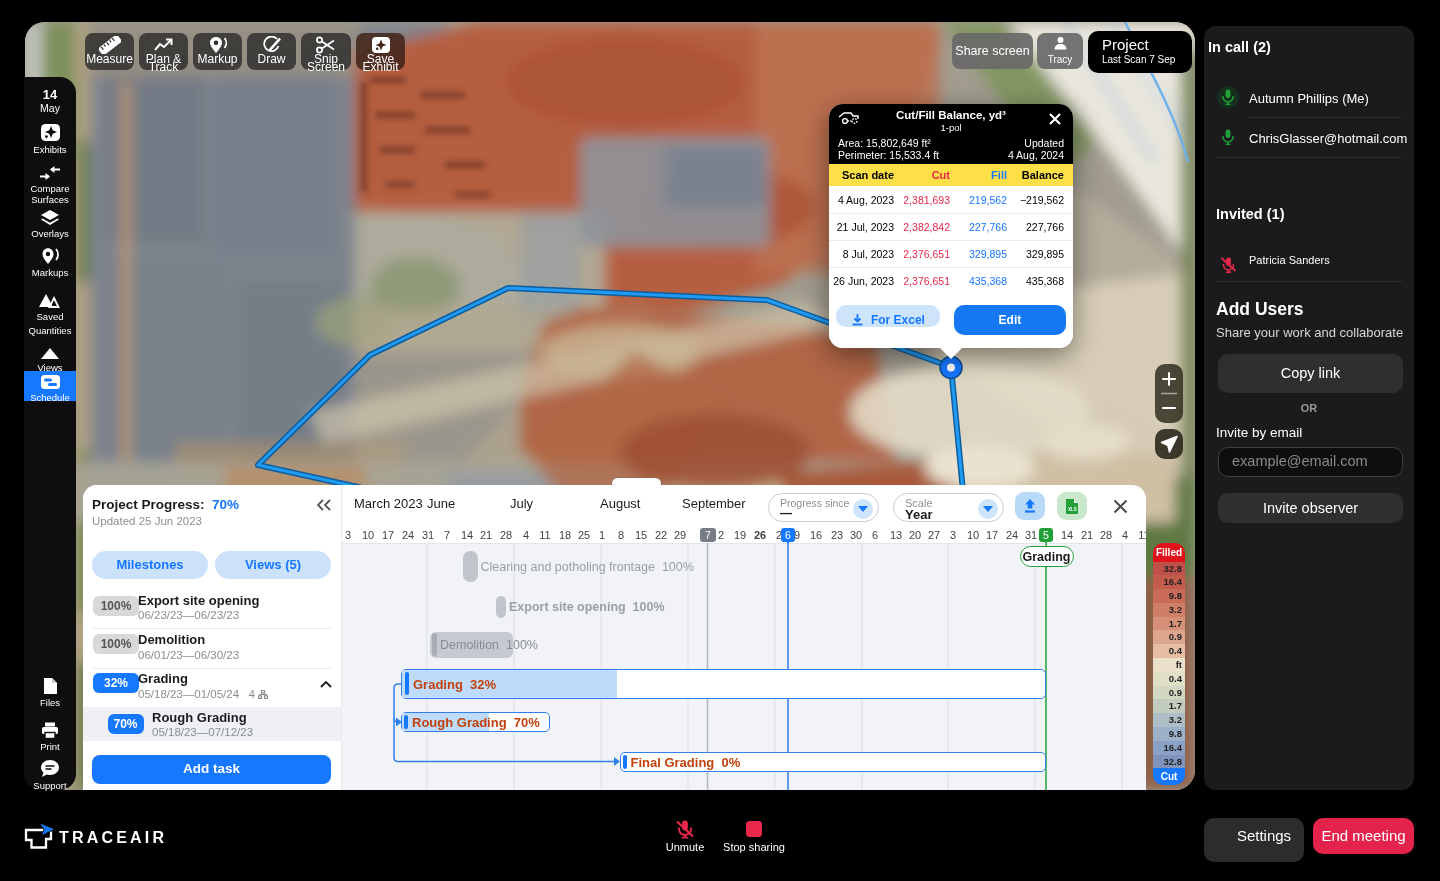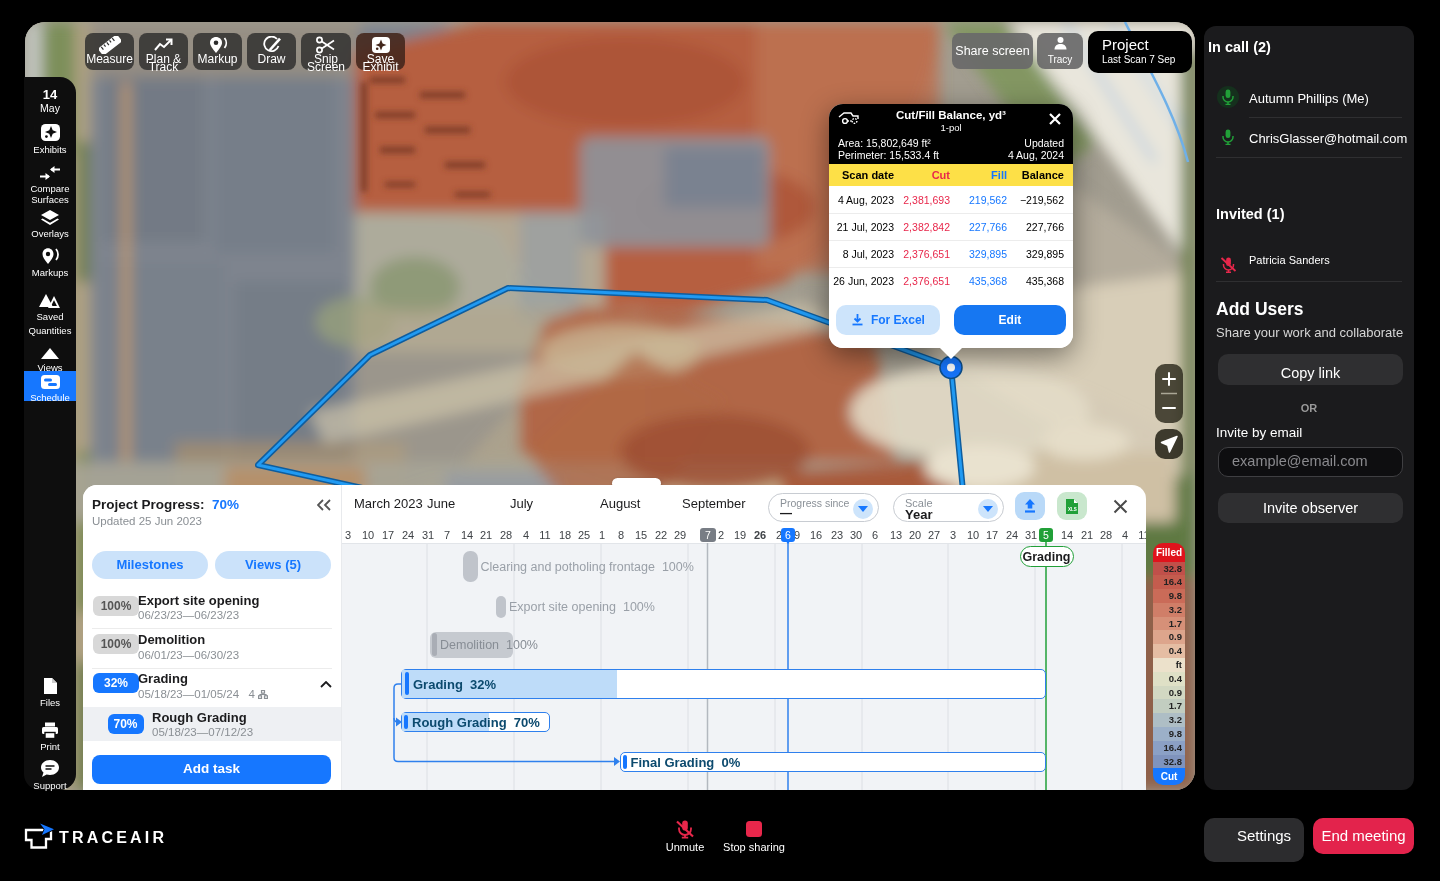--- a/index.html
+++ b/index.html
@@ -40,21 +40,21 @@
   #escale { position:absolute; left:1153px; top:543px; width:32px; z-index:22;
     font-size:9.5px; font-weight:bold; color:#222; }
   #escale .band { height:13.8px; text-align:right; padding-right:3px; line-height:13.8px; }
   
   #gantt { position:absolute; left:83px; top:485px; width:1063px; height:305px;
     background:#fff; border-radius:14px 14px 0 0; z-index:24; overflow:hidden; }
   #gleft { position:absolute; left:0; top:0; width:258px; height:305px; background:#fff; z-index:5;}
   #gchart { position:absolute; left:258px; top:58px; width:805px; height:247px; background:#f1f3f6; }
   .gbar { position:absolute; background:#fff; border:1.5px solid #2f80ed; border-radius:5px; }
   .gcap { position:absolute; width:4px; border-radius:2px; background:#1677ff; }
-  .glab { position:absolute; font-size:13px; font-weight:bold; color:#0c4a6e; white-space:nowrap; }
+  .glab { position:absolute; font-size:13px; font-weight:bold; color:#c2410c; white-space:nowrap; }
   .dnum { position:absolute; top:0; font-size:11px; color:#3f4347; transform:translateX(-50%); }
   .badge { position:absolute; width:46px; height:20px; border-radius:6px; font-size:12px;
     font-weight:bold; text-align:center; line-height:20px; }
   
   #rpanel { position:absolute; left:1204px; top:26px; width:210px; height:764px;
     background:#1b1b1d; border-radius:12px; color:#fff; z-index:10; }
   .rbtn { position:absolute; left:14px; width:185px; background:#2f2f31; border-radius:10px;
     color:#fff; text-align:center; font-size:14.5px; }
   .divl { position:absolute; height:1px; background:#2f2f31; }
   
@@ -293,21 +293,21 @@
         <div class="c3" style="color:#1677ff;">329,895</div>
         <div class="c4">329,895</div>
       </div>
   <div class="prow">
         <div class="c1">26 Jun, 2023</div>
         <div class="c2" style="color:#e8274b;">2,376,651</div>
         <div class="c3" style="color:#1677ff;">435,368</div>
         <div class="c4">435,368</div>
       </div>
   <div style="display:flex; gap:14px; padding:11px 7px 13px; background:#fff; border-radius:0 0 14px 14px;">
-    <div style="flex:1; height:30px; background:#cde4fb; border-radius:10px; color:#1677ff; font-weight:bold; font-size:12px; text-align:center; line-height:30px;"><svg width="13" height="13" viewBox="0 0 13 13" style="vertical-align:-2px; margin-right:7px;">
+    <div style="flex:1; height:22px; background:#cde4fb; border-radius:10px; color:#1677ff; font-weight:bold; font-size:12px; text-align:center; line-height:30px;"><svg width="13" height="13" viewBox="0 0 13 13" style="vertical-align:-2px; margin-right:7px;">
             <path d="M6.5,1 v7 M3.5,5.5 L6.5,8.5 L9.5,5.5" stroke="#1677ff" stroke-width="1.8" fill="none"></path>
             <path d="M1.5,11.5 h10" stroke="#1677ff" stroke-width="1.8"></path>
           </svg>For Excel</div>
     <div style="flex:1.08; height:30px; background:#1677f2; border-radius:10px; color:#fff; font-weight:bold; font-size:12px; text-align:center; line-height:30px;">Edit</div>
   </div>
   <div style="position:absolute; left:50%; bottom:-11px; margin-left:-12px; width:0; height:0; border-left:12px solid transparent; border-right:12px solid transparent; border-top:12px solid #fff;"></div>
 </div>
 
 <div id="escale">
   <div style="height:18.5px; background:#e0131c; border-radius:10px 10px 0 0; color:#fff; font-size:10px; text-align:center; line-height:19px;">Filled</div>
@@ -440,21 +440,21 @@
       <path d="M319,199 L315,199 Q311,199 311,203 L311,233 Q311,237 315,237 L316,237"></path>
       <path d="M311,233 L311,272.6 Q311,276.6 315,276.6 L534,276.6"></path>
     </g>
     <path d="M313,232.5 l6,4.5 l-6,4.5 Z" fill="#2f80ed"></path>
     <path d="M531,272 l6,4.5 l-6,4.5 Z" fill="#2f80ed"></path>
   </svg>
 
   <div class="abs" style="left:380px; top:66px; width:15px; height:31px; background:#c0c4cb; border-radius:7px;"></div>
   <div class="glab" style="left:397.5px; top:74.5px; font-weight:normal; color:#9aa0a8; font-size:12.5px;">Clearing and potholing frontage&nbsp; 100%</div>
   <div class="abs" style="left:413px; top:110.6px; width:10px; height:22px; background:#c0c4cb; border-radius:5px;"></div>
-  <div class="glab" style="left:426px; top:114.5px; font-weight:normal; color:#9aa0a8; font-size:12.5px;">Export site opening&nbsp; 100%</div>
+  <div class="glab" style="left:426px; top:114.5px; font-weight:bold; color:#9aa0a8; font-size:12.5px;">Export site opening&nbsp; 100%</div>
   <div class="abs" style="left:347px; top:146.7px; width:83px; height:26px; background:#c6cad0; border-radius:6px;"></div>
   <div class="abs" style="left:348.5px; top:148.2px; width:5px; height:23px; background:#a9adb5; border-radius:2.5px;"></div>
   <div class="glab" style="left:357px; top:152.5px; font-weight:normal; color:#878d95; font-size:12.5px;">Demolition&nbsp; 100%</div>
 
   <div class="gbar" style="left:318px; top:183.5px; width:645px; height:30px;">
     <div style="position:absolute; left:0; top:0; bottom:0; width:215px; background:#bedcf9;"></div>
     <div class="gcap" style="left:2.5px; top:2.5px; bottom:2.5px;"></div>
     <div class="glab" style="left:11px; top:7px;">Grading&nbsp; 32%</div>
   </div>
   <div class="gbar" style="left:318px; top:227px; width:149px; height:20px;">
@@ -633,21 +633,21 @@
         </g>
         <path d="M3.5,8 v1 a5,5 0 0 0 10,0 v-1" stroke="#e8274b" stroke-width="1.5" fill="none"></path>
         <path d="M8.5,14 v2 M6,16.2 h5" stroke="#e8274b" stroke-width="1.5"></path>
         <path d="M1.5,2 L15.5,15" stroke="#e8274b" stroke-width="1.8"></path>
       </svg>
   <div class="abs" style="left:45px; top:228px; font-size:11px;">Patricia Sanders</div>
   <div class="divl" style="left:12px; top:254.5px; width:186px;"></div>
 
   <div class="abs" style="left:12px; top:273px; font-size:17.5px; font-weight:bold;">Add Users</div>
   <div class="abs" style="left:12px; top:299px; font-size:13px; color:#d6d6d6;">Share your work and collaborate</div>
-  <div class="rbtn" style="top:328px; height:31px; line-height:39px;">Copy link</div>
+  <div class="rbtn" style="top:328px; height:39px; line-height:39px;">Copy link</div>
   <div class="abs" style="left:0; top:376px; width:210px; text-align:center; font-size:11px; color:#9a9a9a; font-weight:bold;">OR</div>
   <div class="abs" style="left:12px; top:399px; font-size:13.5px;">Invite by email</div>
   <div class="abs" style="left:14px; top:421px; width:185px; height:30px; background:#0e0e10; border:1.5px solid #3f3f42; border-radius:10px; color:#8a8a8e; font-size:14.5px; line-height:27px; padding-left:13px;">example@email.com</div>
   <div class="rbtn" style="top:467px; height:30px; line-height:30px;">Invite observer</div>
 </div>
 
 <div id="bbar">
   <svg class="abs" style="left:24px; top:33px; z-index:2;" width="31" height="26" viewBox="0 0 31 26">
     <path d="M2,7 H27 V16 H22 V24.5 H7.5 V17 H2 Z" fill="none" stroke="#fff" stroke-width="2.3"></path>
     <path d="M16,0.5 L30,6.3 L18,12 L20.5,6.3 Z" fill="#1677ff" stroke="#000" stroke-width="1.6"></path>

